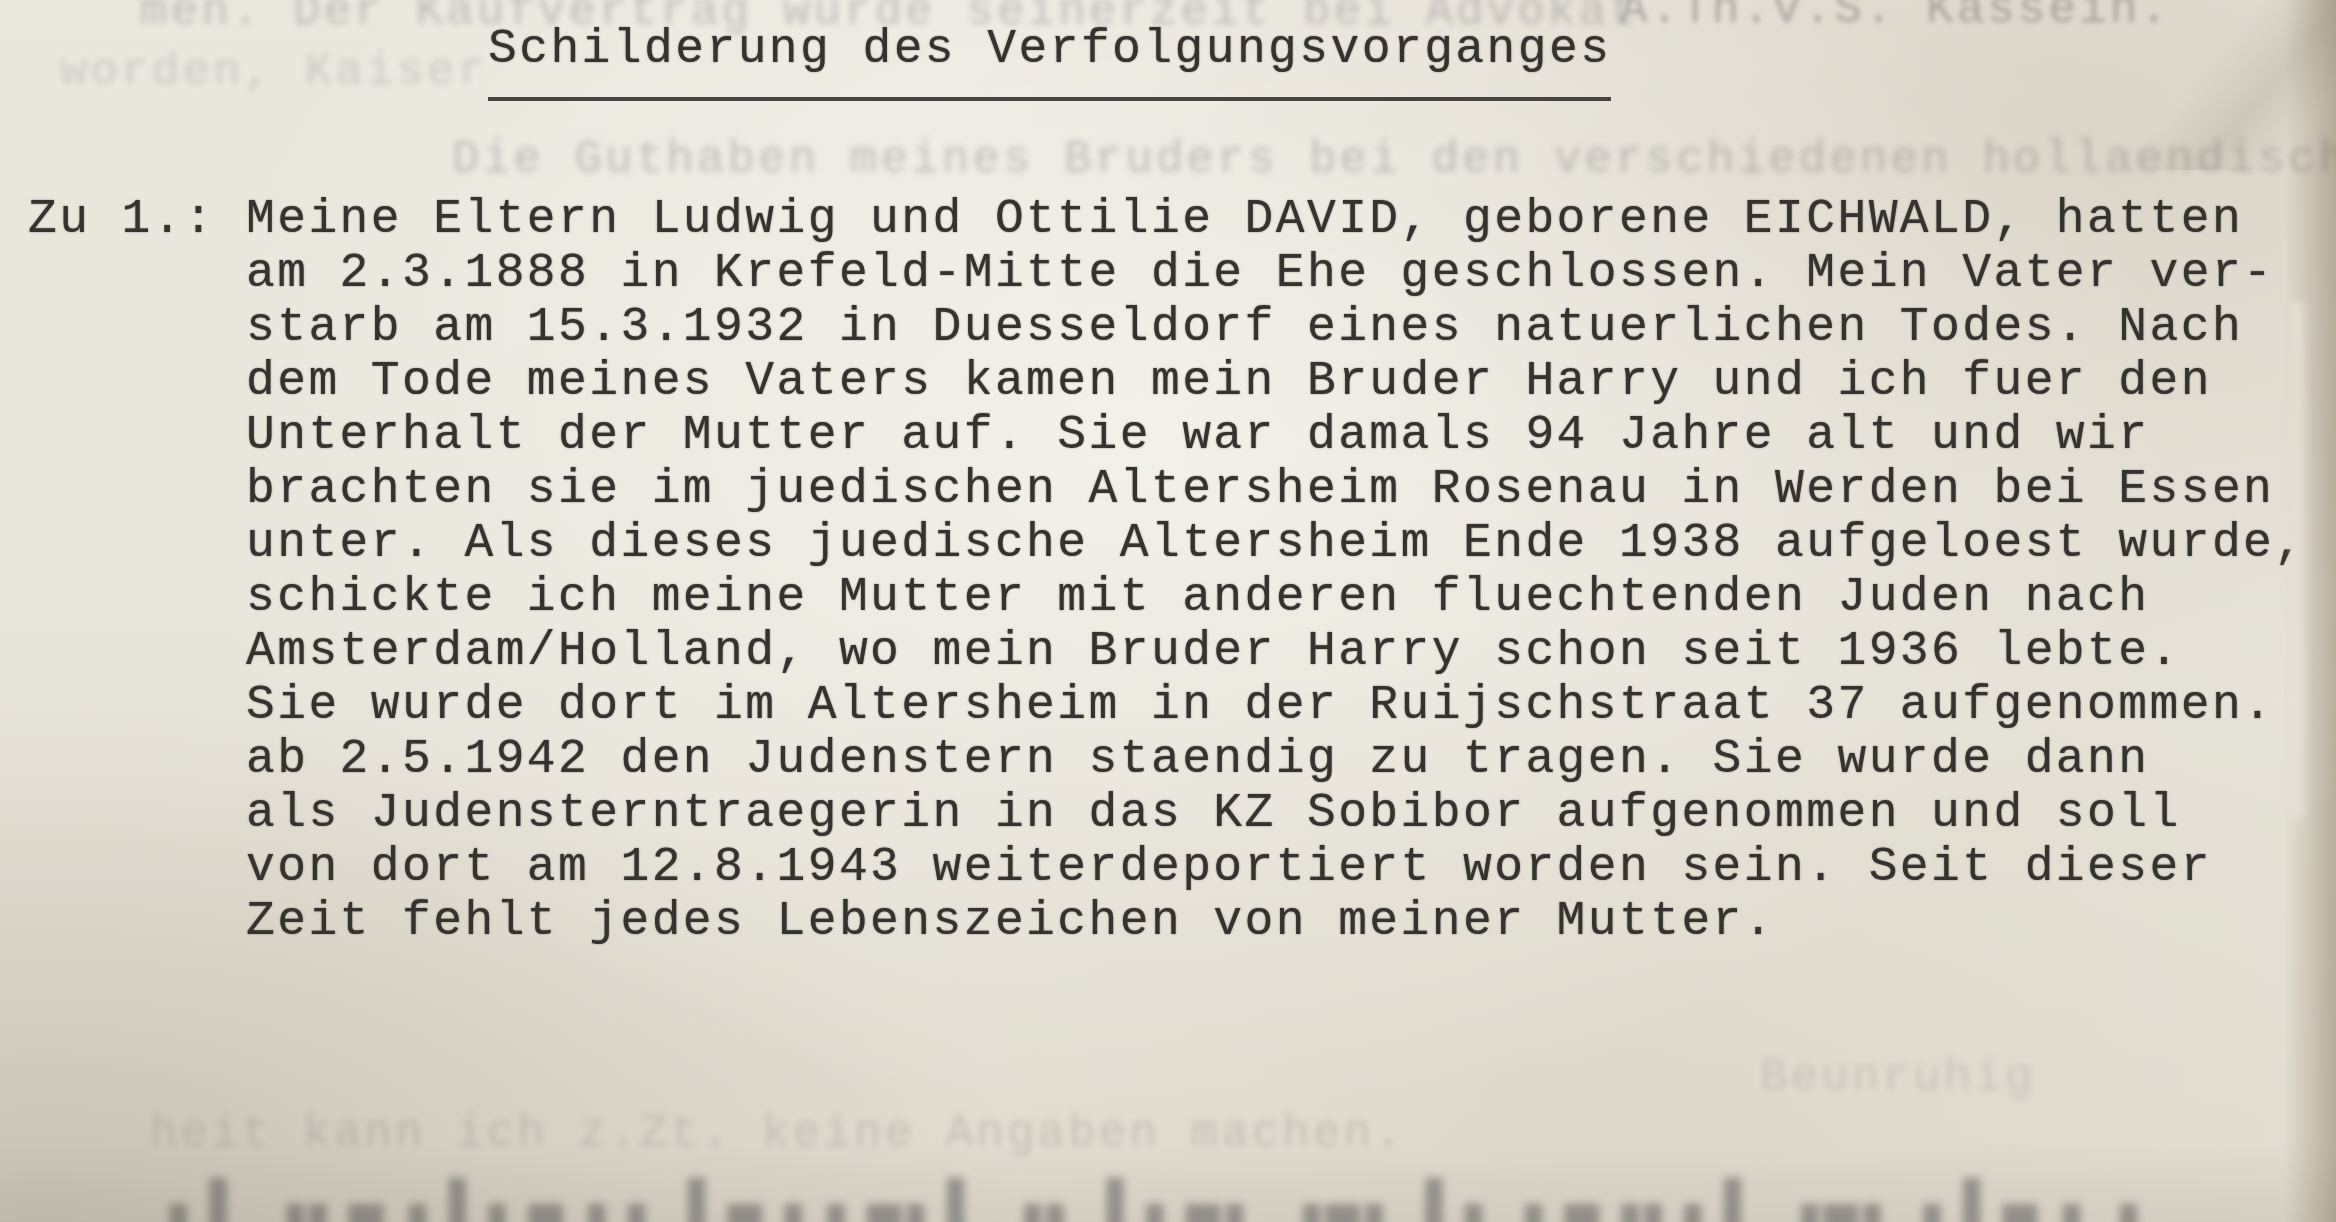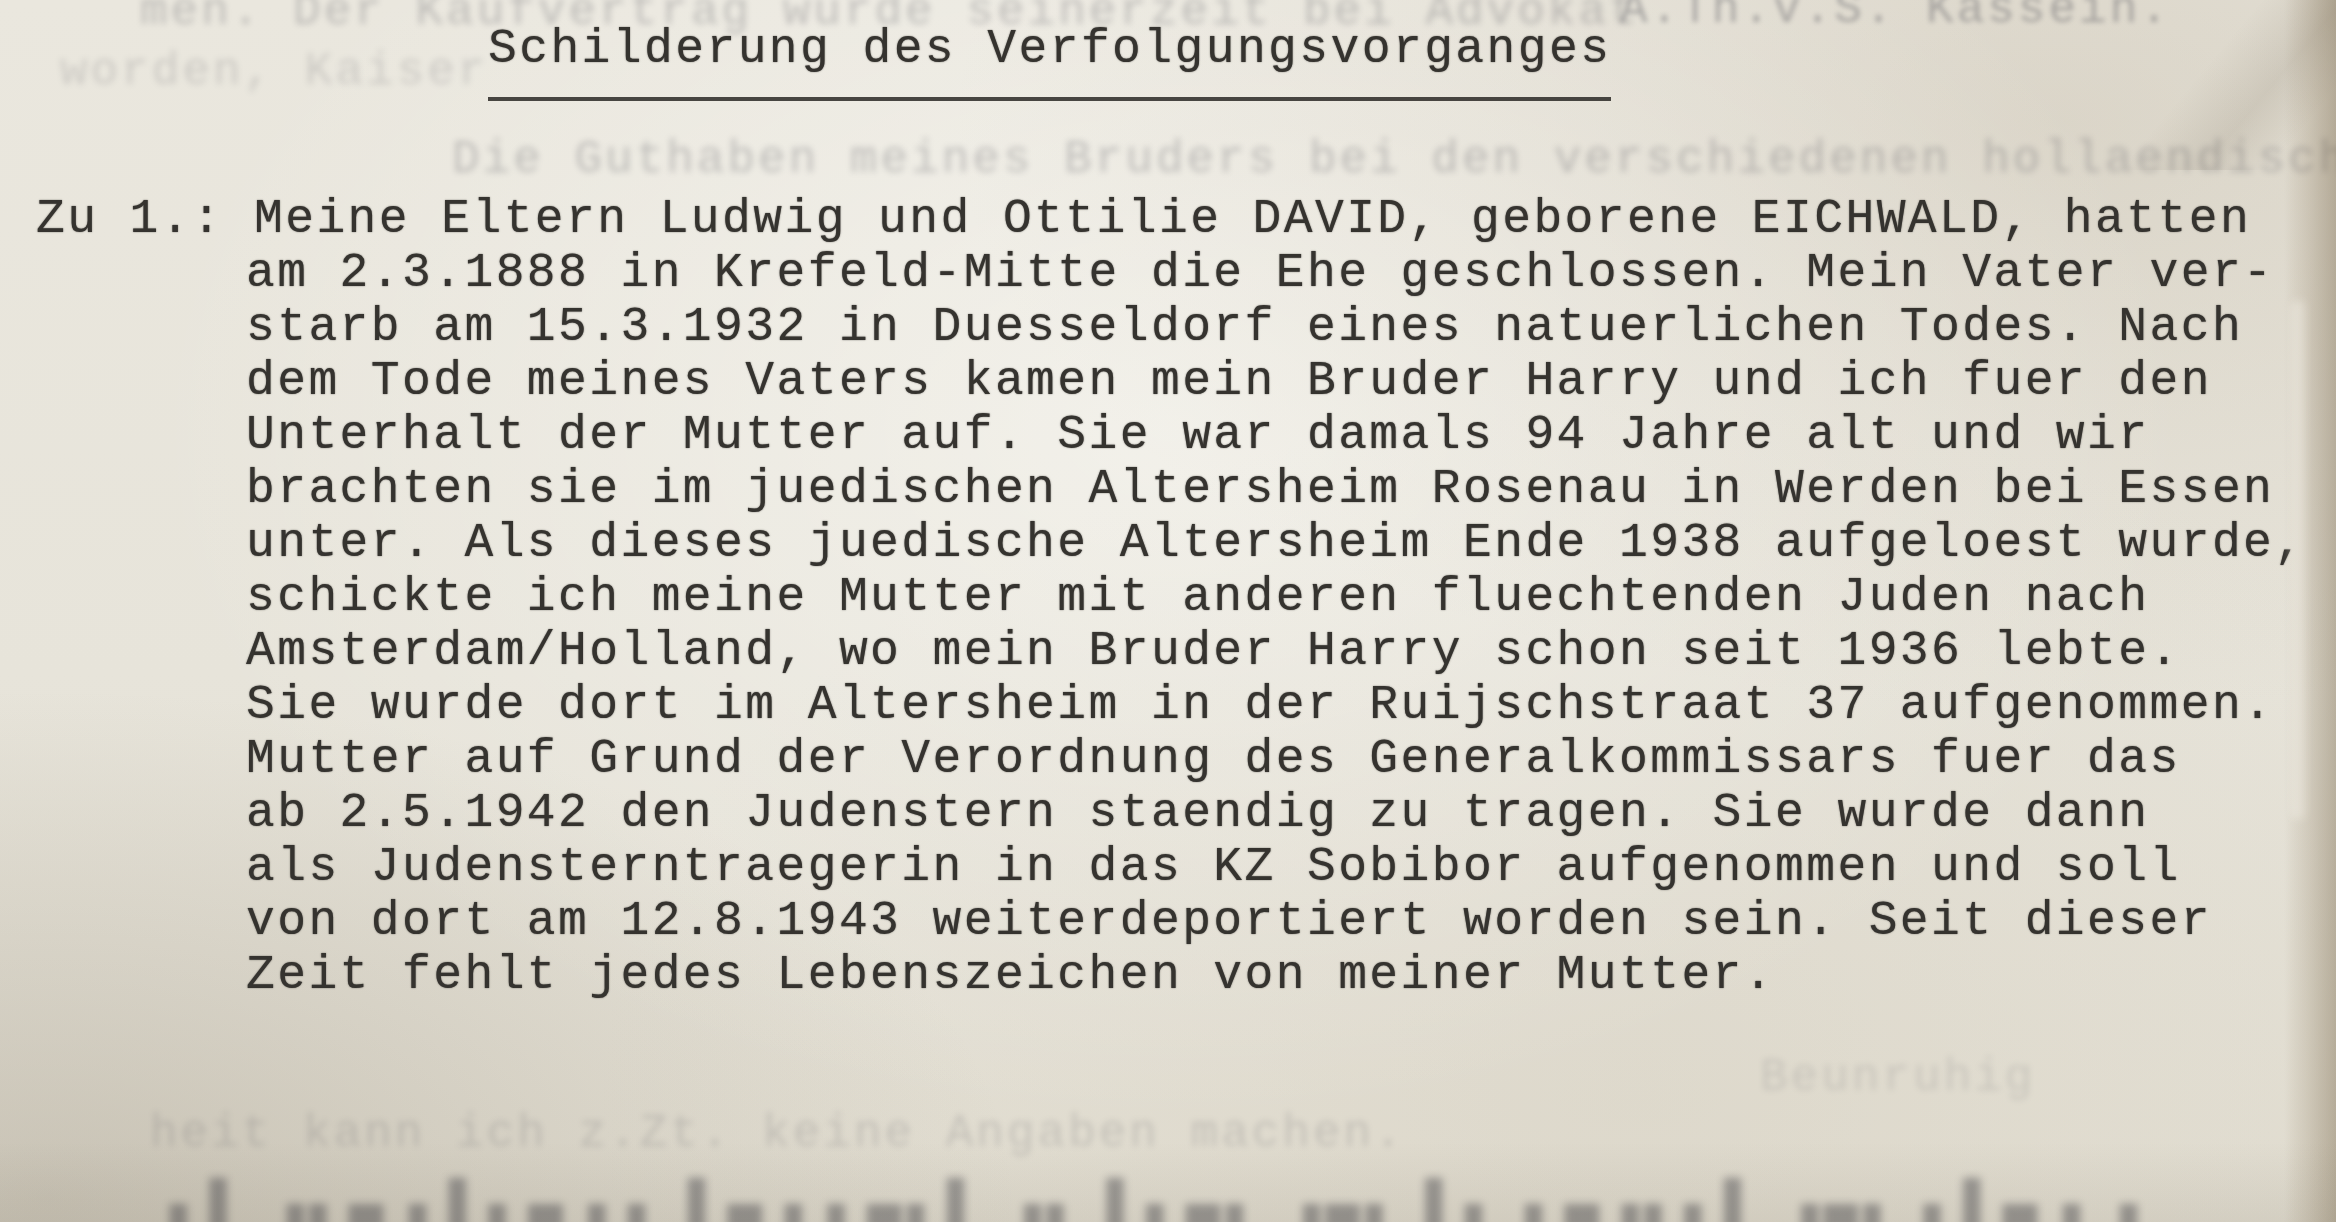--- a/index.html
+++ b/index.html
@@ -41,21 +41,21 @@
     font-size:48px;letter-spacing:2.4px;white-space:pre;
     padding-bottom:21px;border-bottom:4px solid rgba(48,46,42,0.88);
   }
 
   .para{
     position:absolute;left:28px;top:192px;width:2290px;
     font-size:48px;letter-spacing:2.4px;line-height:54px;
   }
   .para .line{white-space:pre;padding-left:218px;}
   .para .line.first{padding-left:0;}
-  .section-label{display:inline-block;width:218px;white-space:pre;margin-left:8px;}
+  .section-label{display:inline-block;width:218px;white-space:pre;}
 
   .ghost{
     position:absolute;white-space:pre;color:#5c5c63;
     font-size:46px;letter-spacing:3px;filter:blur(3px);
   }
   .g-top1{top:-14px;left:140px;opacity:0.30;}
   .g-top1b{top:-16px;left:1620px;opacity:0.42;filter:blur(2.5px);}
   .g-top2{top:46px;left:60px;opacity:0.20;}
   .g-top3{top:134px;left:452px;opacity:0.30;}
   .g-bot1{top:1052px;left:1760px;opacity:0.16;}
@@ -84,21 +84,20 @@
     <div class="line first"><span class="section-label">Zu 1.: </span><span>Meine Eltern Ludwig und Ottilie DAVID, geborene EICHWALD, hatten</span></div>
     <div class="line">am 2.3.1888 in Krefeld-Mitte die Ehe geschlossen. Mein Vater ver-</div>
     <div class="line">starb am 15.3.1932 in Duesseldorf eines natuerlichen Todes. Nach</div>
     <div class="line">dem Tode meines Vaters kamen mein Bruder Harry und ich fuer den</div>
     <div class="line">Unterhalt der Mutter auf. Sie war damals 94 Jahre alt und wir</div>
     <div class="line">brachten sie im juedischen Altersheim Rosenau in Werden bei Essen</div>
     <div class="line">unter. Als dieses juedische Altersheim Ende 1938 aufgeloest wurde,</div>
     <div class="line">schickte ich meine Mutter mit anderen fluechtenden Juden nach</div>
     <div class="line">Amsterdam/Holland, wo mein Bruder Harry schon seit 1936 lebte.</div>
     <div class="line">Sie wurde dort im Altersheim in der Ruijschstraat 37 aufgenommen.</div>
-    <div class="line">Mutter auf Grund der Verordnung des Generalkommissars fuer das</div>
     <div class="line">ab 2.5.1942 den Judenstern staendig zu tragen. Sie wurde dann</div>
     <div class="line">als Judensterntraegerin in das KZ Sobibor aufgenommen und soll</div>
     <div class="line">von dort am 12.8.1943 weiterdeportiert worden sein. Seit dieser</div>
     <div class="line">Zeit fehlt jedes Lebenszeichen von meiner Mutter.</div>
   </div>
 
   <div class="crease-topright"></div>
   <div class="edge-right-sliver"></div>
   <div class="edge-right"></div>
   <div class="vignette-bottom"></div>

